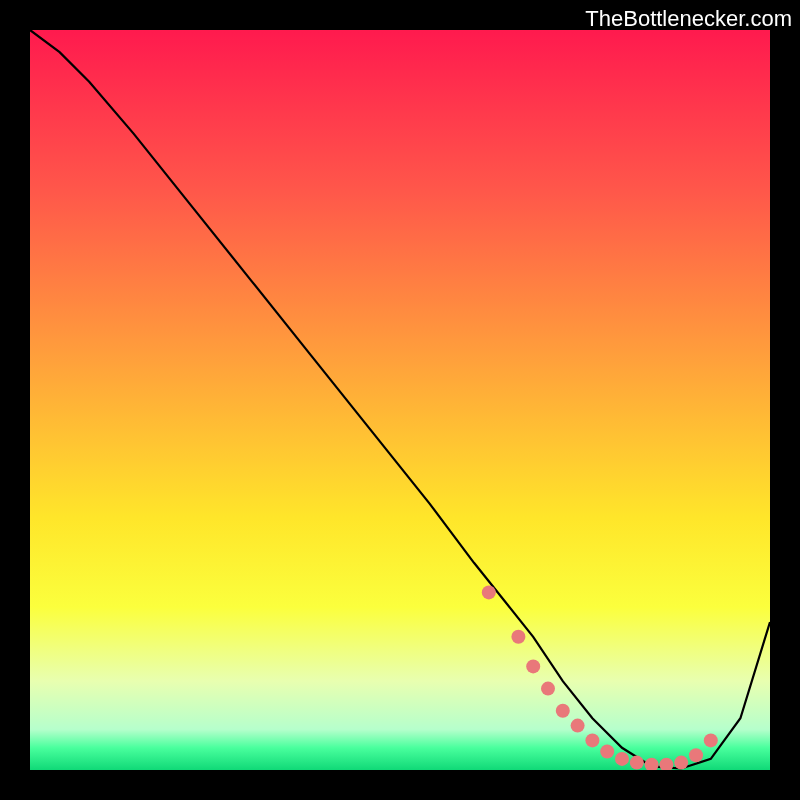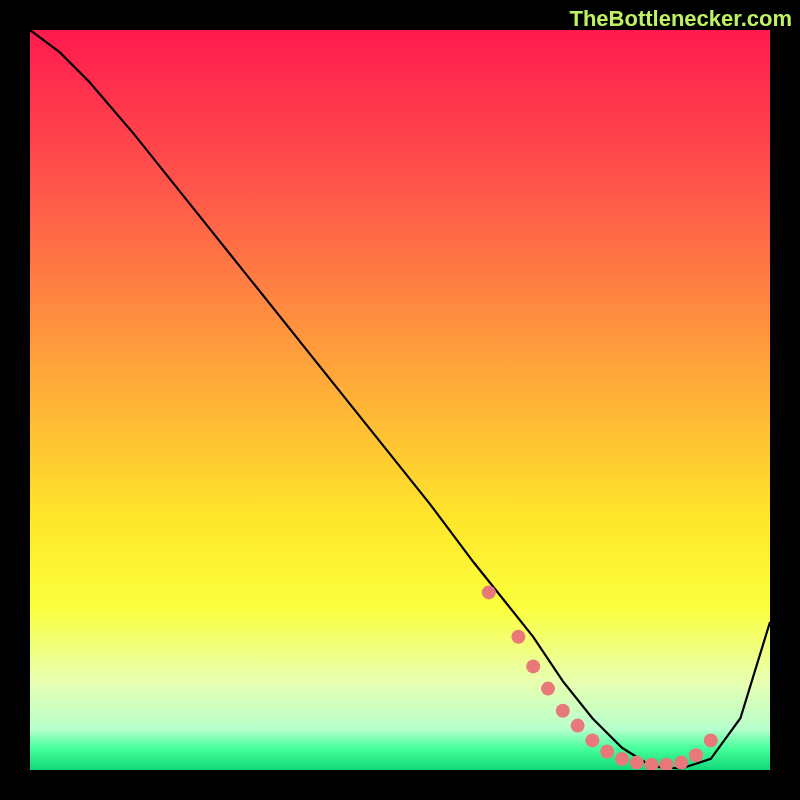--- a/index.html
+++ b/index.html
@@ -1,17 +1,17 @@
 <!DOCTYPE html>
 <html><head>
 <meta charset="utf-8">
 <style>
   html,body{margin:0;padding:0;width:800px;height:800px;background:#000;overflow:hidden;font-family:Arial,Helvetica,sans-serif}
   .plot{position:absolute;left:30px;top:30px;width:740px;height:740px}
-  .watermark{position:absolute;right:8px;top:6px;font-size:22px;color:#bef264;font-weight:700;z-index:5}
+  .watermark{position:absolute;right:8px;top:6px;font-size:22px;color:#ffffff;font-weight:400;z-index:5}
 </style>
 </head>
 <body>
 
 <div class="watermark">TheBottlenecker.com</div>
 
 <svg class="plot" width="740" height="740" viewBox="0 0 740 740" preserveAspectRatio="none">
   <defs>
     <linearGradient id="bg" x1="0" y1="0" x2="0" y2="1">
 

